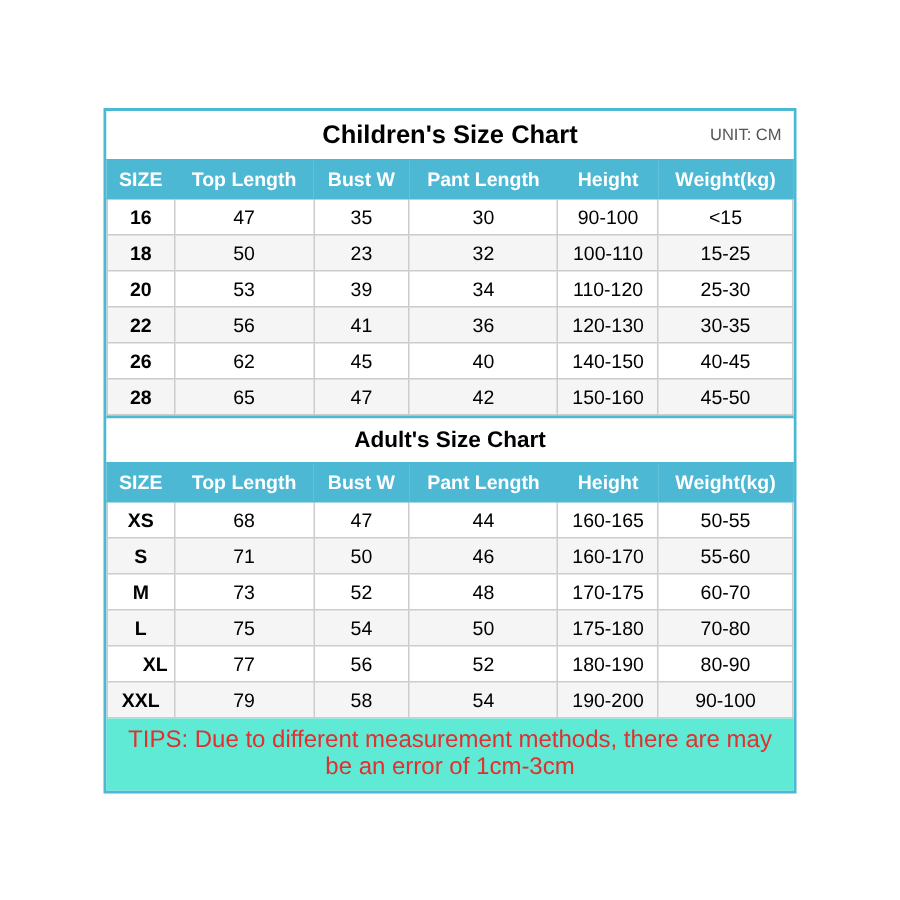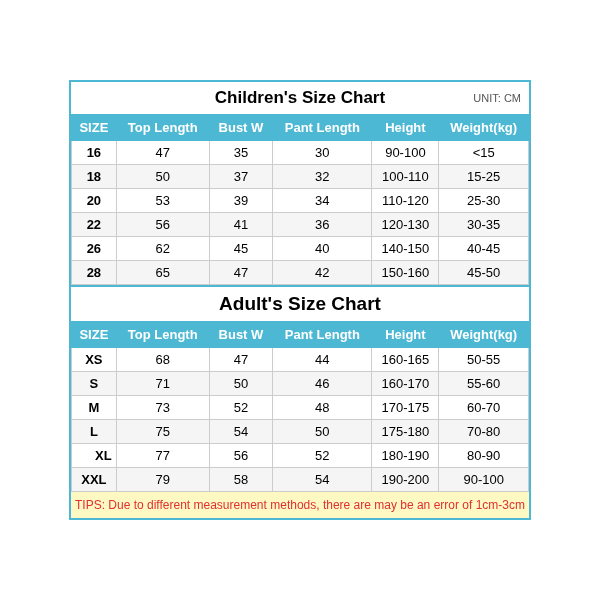--- a/index.html
+++ b/index.html
@@ -63,30 +63,30 @@
     }
     tr:nth-child(odd) td {
       background: #fff;
     }
     .adult-section-title-row {
       background: #fff;
       text-align: center;
       padding: 6px 8px;
     }
     .adult-section-title {
-      font-size: 19px;
+      font-size: 15px;
       font-weight: bold;
       color: #000;
     }
     .tips-row {
       text-align: center;
       padding: 6px 4px;
-      font-size: 12px;
+      font-size: 16px;
       color: #e03030;
-      background: #fef9c3;
+      background: #5eead4;
     }
     .divider {
       border-top: 2px solid #4db8d4;
     }
   </style>
 </head>
 <body>
 
 <div class="container">
 
@@ -111,21 +111,21 @@
           <td style="font-weight: bold;">16</td>
           <td>47</td>
           <td>35</td>
           <td>30</td>
           <td>90-100</td>
           <td>&lt;15</td>
         </tr>
         <tr>
           <td style="font-weight: bold;">18</td>
           <td>50</td>
-          <td>37</td>
+          <td>23</td>
           <td>32</td>
           <td>100-110</td>
           <td>15-25</td>
         </tr>
         <tr>
           <td style="font-weight: bold;">20</td>
           <td>53</td>
           <td>39</td>
           <td>34</td>
           <td>110-120</td>

